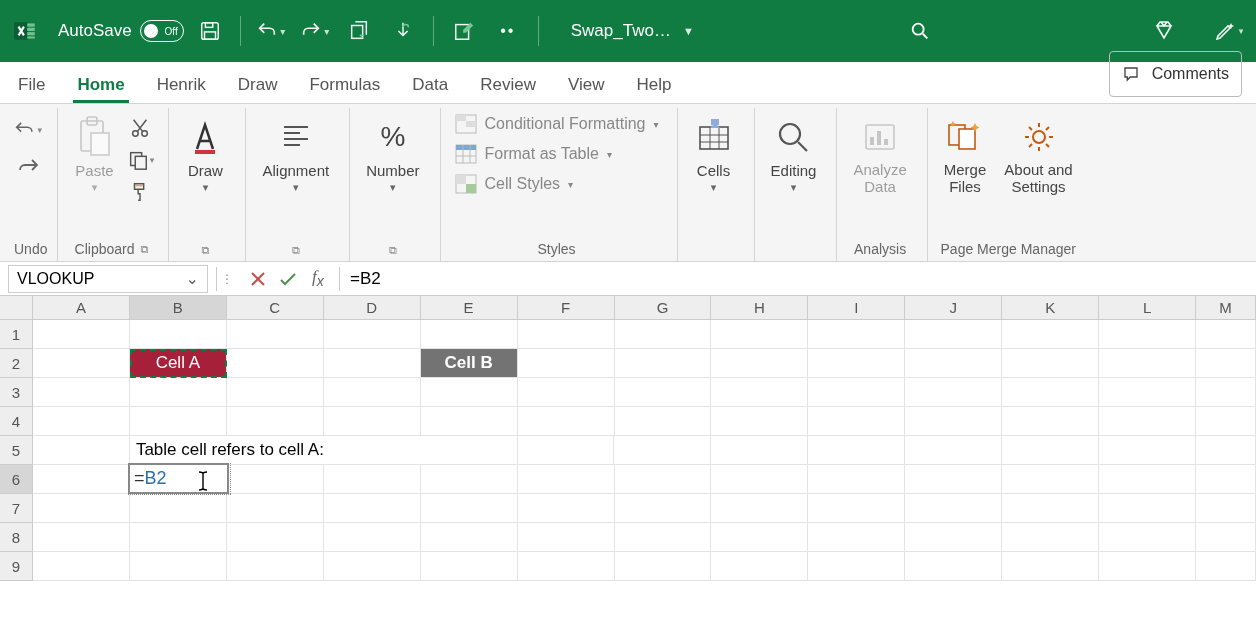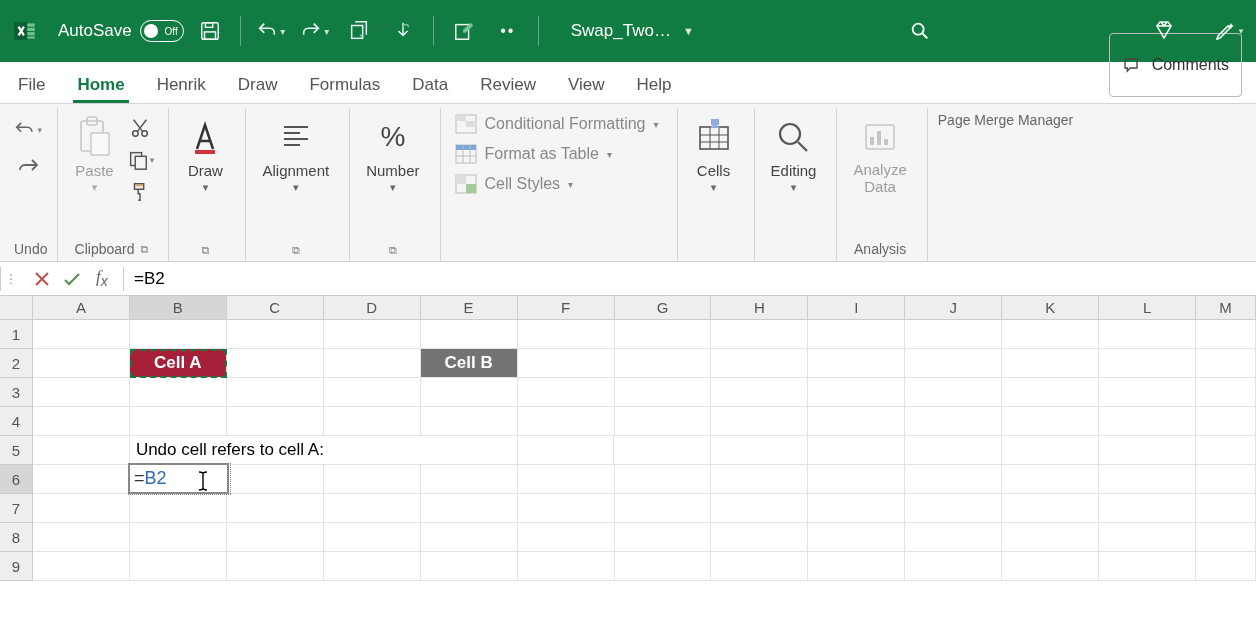--- a/index.html
+++ b/index.html
@@ -18,21 +18,21 @@
 .title-flex { flex: 1; }
 .search-btn { width: 50px; display: flex; justify-content: center; }
 .user { display: flex; align-items: center; gap: 12px; font-size: 17px; margin-right: 18px; }
 .avatar { width: 30px; height: 30px; border-radius: 50%; background: #e8e2d0; border: 2px solid #fff; overflow: hidden; display: flex; align-items: flex-end; justify-content: center; }
 .avatar svg { width: 26px; height: 26px; }
 
 
 .tabstrip { height: 42px; background: #fff; display: flex; align-items: flex-end; padding: 0 14px; gap: 24px; border-bottom: 1px solid #d4d4d4; }
 .tab { font-size: 17px; color: #555; padding: 6px 4px 8px; cursor: pointer; }
 .tab.active { color: #107c41; border-bottom: 3px solid #107c41; padding-bottom: 5px; font-weight: 600; }
-.tab-right { margin-left: auto; display: flex; align-items: center; gap: 12px; border: 1px solid #bbb; border-radius: 4px; padding: 22px 12px; margin-bottom: 6px; font-size: 16px; color: #333; }
+.tab-right { margin-left: auto; display: flex; align-items: center; gap: 12px; border: 1px solid #bbb; border-radius: 4px; padding: 13px 12px; margin-bottom: 6px; font-size: 16px; color: #333; }
 
 
 .ribbon { height: 158px; background: #f5f5f5; border-bottom: 1px solid #d4d4d4; display: flex; padding: 4px 10px 0; }
 .group { border-right: 1px solid #d4d4d4; padding: 2px 14px 2px 10px; display: flex; flex-direction: column; }
 .group:last-child { border-right: none; }
 .group-body { flex: 1; display: flex; align-items: flex-start; gap: 6px; }
 .group-label { text-align: center; font-size: 14px; color: #666; padding: 2px 0; display: flex; justify-content: center; align-items: center; gap: 6px; }
 .dlg { font-size: 11px; color: #888; }
 .rb-btn-lg { display: flex; flex-direction: column; align-items: center; gap: 2px; font-size: 15px; color: #444; padding: 4px 6px; }
 .rb-btn-lg .icon-lg { width: 40px; height: 46px; display: flex; align-items: center; justify-content: center; }
@@ -57,21 +57,21 @@
 .grid { position: relative; }
 .col-headers { display: flex; height: 24px; background: #eee; border-bottom: 1px solid #ccc; }
 .corner { width: 33px; border-right: 1px solid #ccc; background: #eee; }
 .colh { border-right: 1px solid #ccc; display: flex; align-items: center; justify-content: center; font-size: 15px; color: #555; background: #eee; }
 .colh.sel { background: #d6d6d6; }
 .rows { position: relative; }
 .row { display: flex; height: 29px; }
 .rowh { width: 33px; border-right: 1px solid #ccc; border-bottom: 1px solid #ccc; background: #eee; display: flex; align-items: center; justify-content: center; font-size: 15px; color: #555; }
 .rowh.sel { background: #d6d6d6; }
 .cell { border-right: 1px solid #e3e3e3; border-bottom: 1px solid #e3e3e3; padding: 2px 6px; font-size: 17px; display: flex; align-items: center; }
-.cellA { background: #a6203a; color: #fff; justify-content: center; font-weight: 700; }
+.cellA { background: #a6203a; color: #fff; justify-content: center; font-weight: 400; }
 .cellB { background: #737373; color: #fff; justify-content: center; font-weight: 700; }
 
 
 .marching { position: absolute; border: 2px dashed #107c41; pointer-events: none; }
 .edit-cell { position: absolute; background: #fff; border: 2px solid #888; display: flex; align-items: center; padding: 0 4px; font-size: 18px; }
 .edit-cell .eq { color: #333; }
 .edit-cell .ref { color: #2e6db4; }
 .text-cursor { position: absolute; width: 16px; height: 20px; pointer-events: none; }
 .divider-handle { color:#888; font-size:12px; }
 svg { display: block; }
@@ -324,20 +324,21 @@
           <svg width="22" height="20" viewBox="0 0 22 20">
               <rect x="1" y="1" width="20" height="18" fill="none" stroke="#bbb"></rect>
               <rect x="1" y="1" width="10" height="9" fill="#ddd"></rect>
               <rect x="11" y="10" width="10" height="9" fill="#a8c99c"></rect>
             </svg>
           <span>Cell Styles</span>
             <span style="font-size:10px">▾</span>
         </div>
       </div>
     </div>
+    <div class="group-label">Styles</div>
   </div>
 
   <div class="group">
     <div class="group-body" style="justify-content:center">
       <div class="rb-btn-lg">
         <div class="icon-lg">
             <svg width="40" height="40" viewBox="0 0 40 40">
               <rect x="6" y="10" width="28" height="22" fill="none" stroke="#555" stroke-width="1.6"></rect>
               <path d="M6 18 H34 M6 25 H34 M16 10 V32 M25 10 V32" stroke="#555"></path>
               <rect x="17" y="2" width="8" height="6" fill="#8faadc"></rect>
@@ -378,25 +379,51 @@
               <rect x="24" y="22" width="4" height="6" fill="#999"></rect>
             </svg>
           </div>
         <span style="text-align:center;line-height:1.1">Analyze<br>Data</span>
       </div>
     </div>
     <div class="group-label">Analysis</div>
   </div>
 
   <div class="group">
+    <div class="group-body">
+      <div class="rb-btn-lg">
+        <div class="icon-lg">
+            <svg width="40" height="40" viewBox="0 0 40 40">
+              <rect x="4" y="8" width="16" height="20" fill="none" stroke="#c55a11" stroke-width="1.6"></rect>
+              <rect x="14" y="12" width="16" height="20" fill="#fff" stroke="#c55a11" stroke-width="1.6"></rect>
+              <path d="M30 6 l1.5 3 l3 1.5 l-3 1.5 l-1.5 3 l-1.5 -3 l-3 -1.5 l3 -1.5 z" fill="#e8a33d"></path>
+              <path d="M8 4 l1 2 l2 1 l-2 1 l-1 2 l-1 -2 l-2 -1 l2 -1 z" fill="#e8a33d"></path>
+            </svg>
+          </div>
+        <span style="text-align:center;line-height:1.1">Merge<br>Files</span>
+      </div>
+      <div class="rb-btn-lg">
+        <div class="icon-lg">
+            <svg width="40" height="40" viewBox="0 0 40 40" fill="none" stroke="#c55a11" stroke-width="2">
+              <circle cx="20" cy="20" r="6"></circle>
+              <path d="M20 6 v4 M20 30 v4 M6 20 h4 M30 20 h4 M10 10 l3 3 M27 27 l3 3 M30 10 l-3 3 M10 30 l3 -3"></path>
+            </svg>
+          </div>
+        <span style="text-align:center;line-height:1.1">About and<br>Settings</span>
+      </div>
+    </div>
     <div class="group-label">Page Merge Manager</div>
   </div>
 </div>
 
 <div class="formulabar">
+  <div class="namebox">
+    <span>VLOOKUP</span>
+    <span class="nb-dd">⌄</span>
+  </div>
   <div class="fb-sep"></div>
   <span class="divider-handle" style="padding:0 4px">⋮</span>
   <div class="fb-btns">
     <div class="fb-btn">
         <svg width="16" height="16" viewBox="0 0 16 16" stroke="#c0504d" stroke-width="2">
           <path d="M2 2 L14 14 M14 2 L2 14"></path>
         </svg>
       </div>
     <div class="fb-btn">
         <svg width="18" height="16" viewBox="0 0 18 16" stroke="#4f8f4f" stroke-width="2" fill="none">
@@ -494,21 +521,21 @@
         <div class="cell" style="width:97px"></div>
         <div class="cell" style="width:97px"></div>
         <div class="cell" style="width:97px"></div>
         <div class="cell" style="width:97px"></div>
         <div class="cell" style="width:60px"></div>
       </div>
 
     <div class="row">
         <div class="rowh">5</div>
         <div class="cell" style="width:97px"></div>
-        <div class="cell" style="width:291px;border-right:none">Undo cell refers to cell A:</div>
+        <div class="cell" style="width:291px;border-right:none">Table cell refers to cell A:</div>
         <div class="cell" style="width:97px"></div>
         <div class="cell" style="width:97px"></div>
         <div class="cell" style="width:97px"></div>
         <div class="cell" style="width:97px"></div>
         <div class="cell" style="width:97px"></div>
         <div class="cell" style="width:97px"></div>
         <div class="cell" style="width:97px"></div>
         <div class="cell" style="width:97px"></div>
         <div class="cell" style="width:60px"></div>
       </div>

